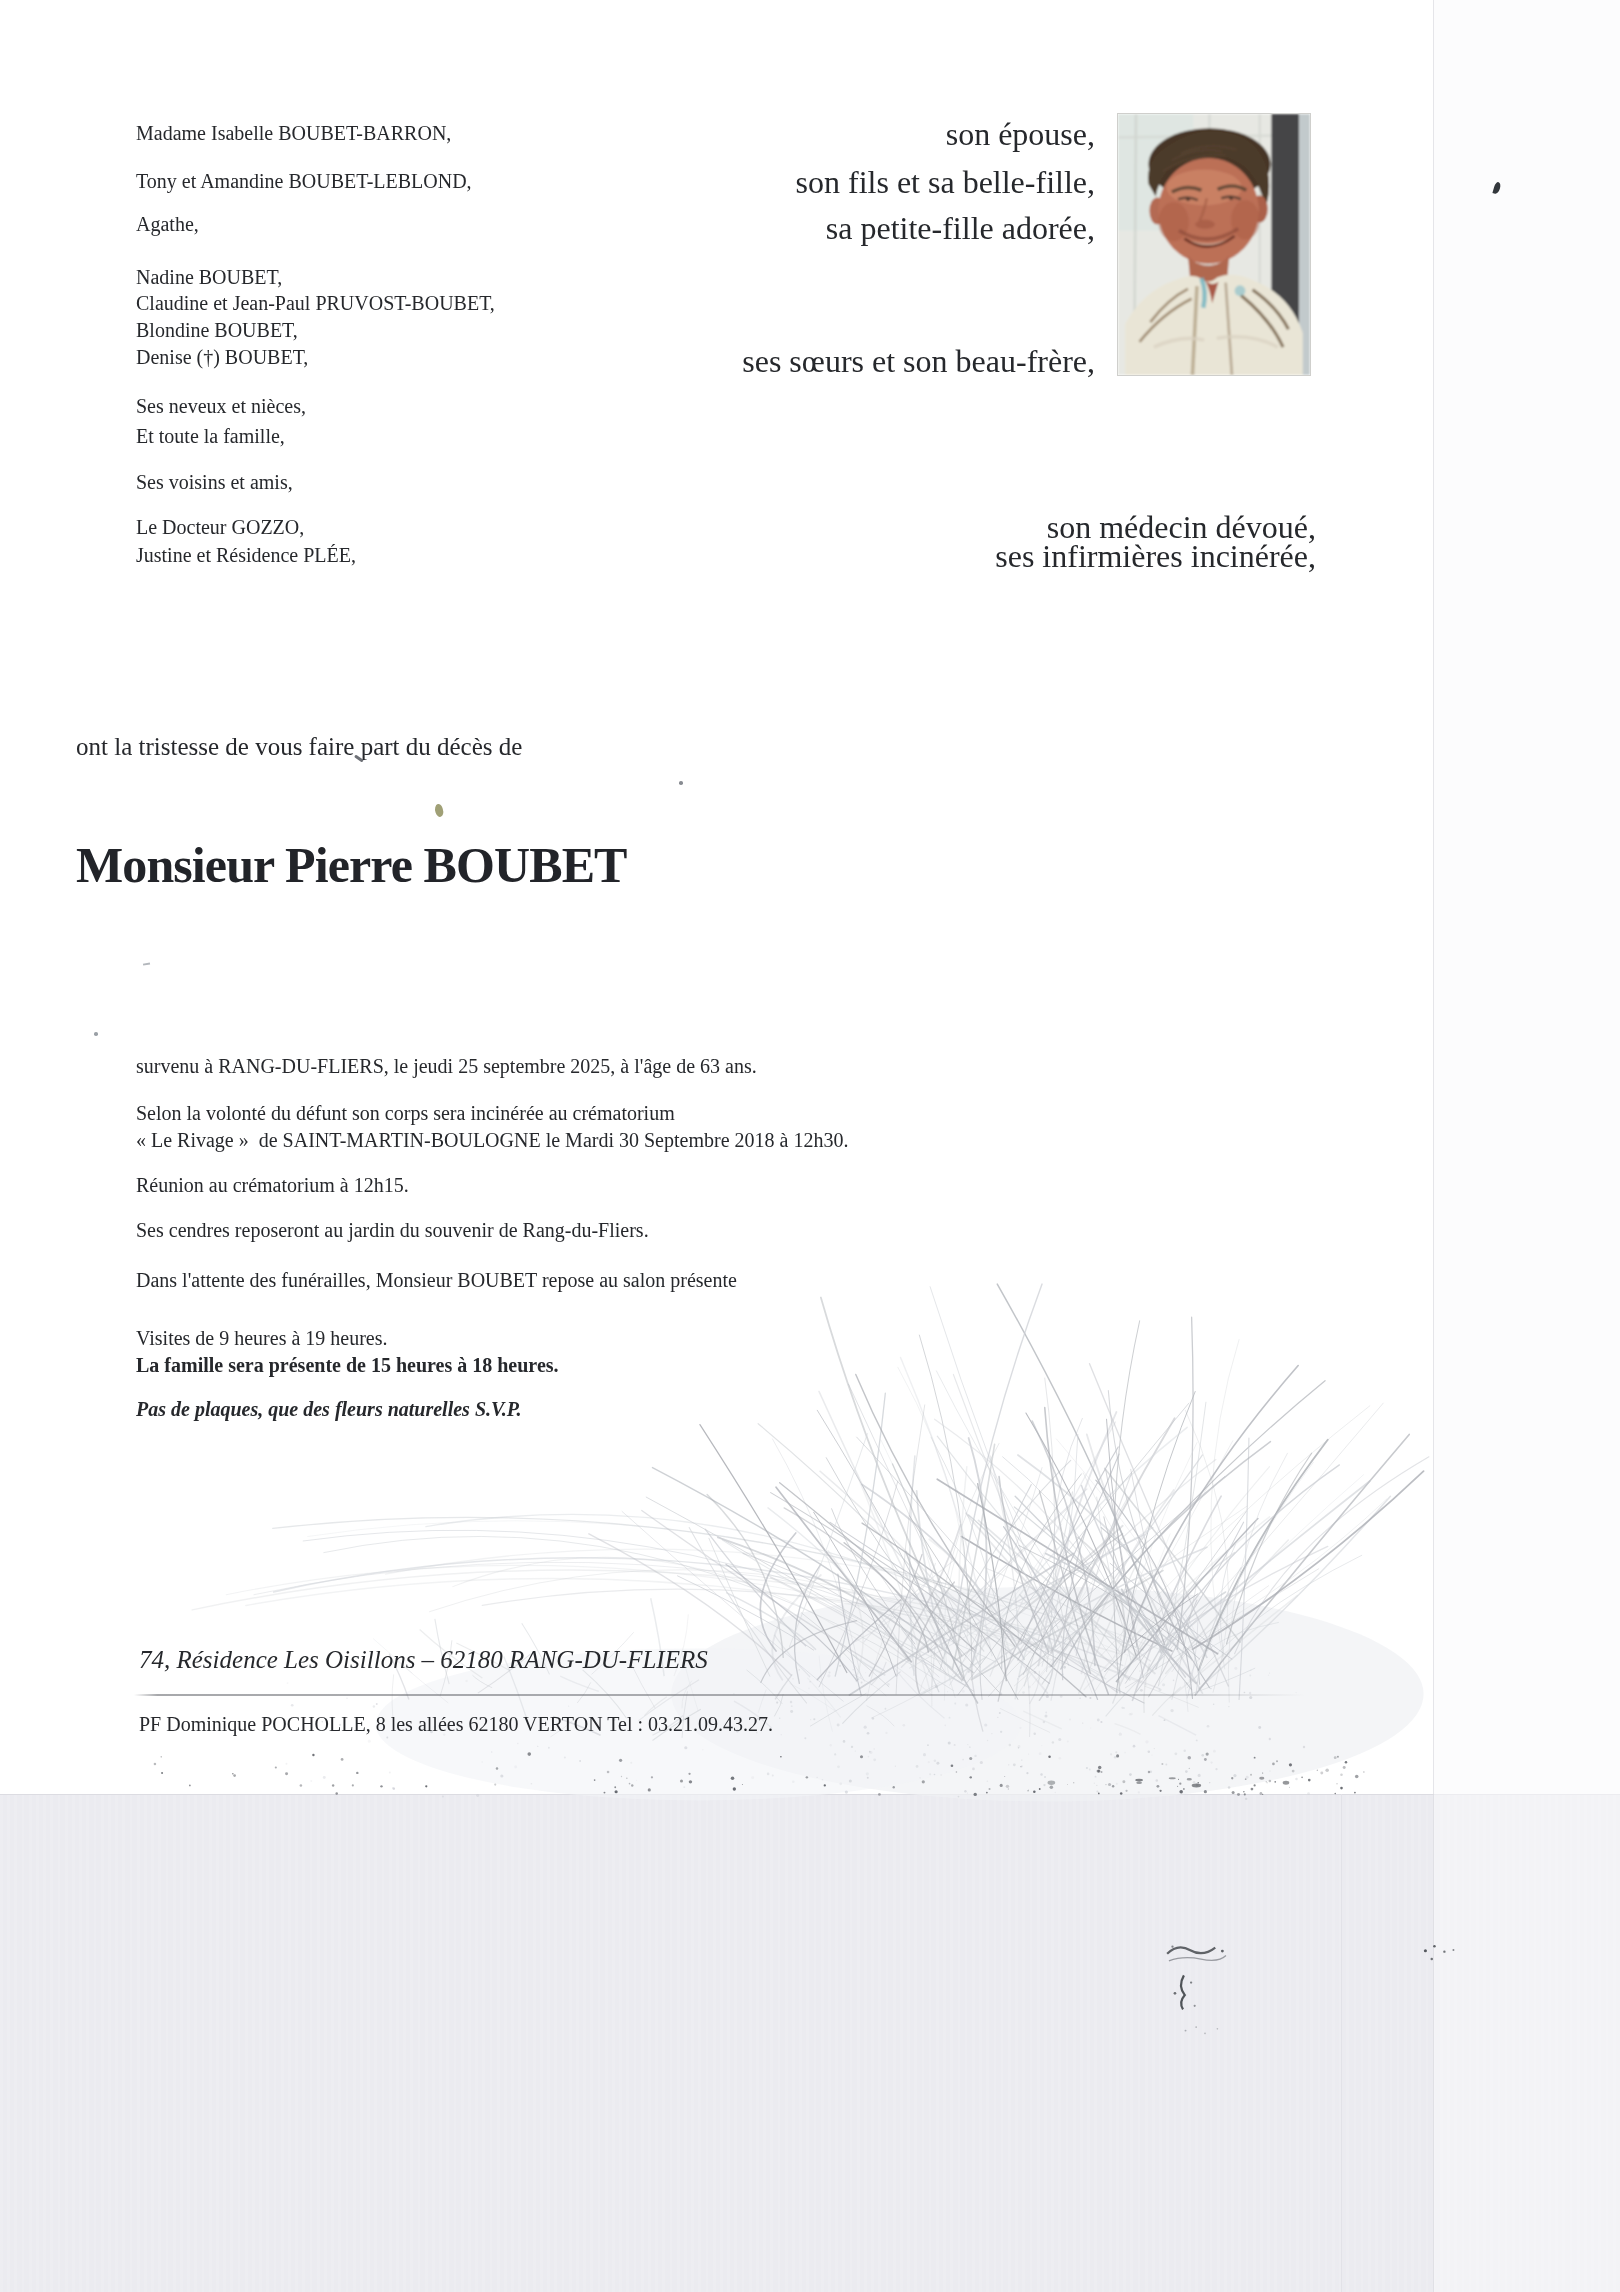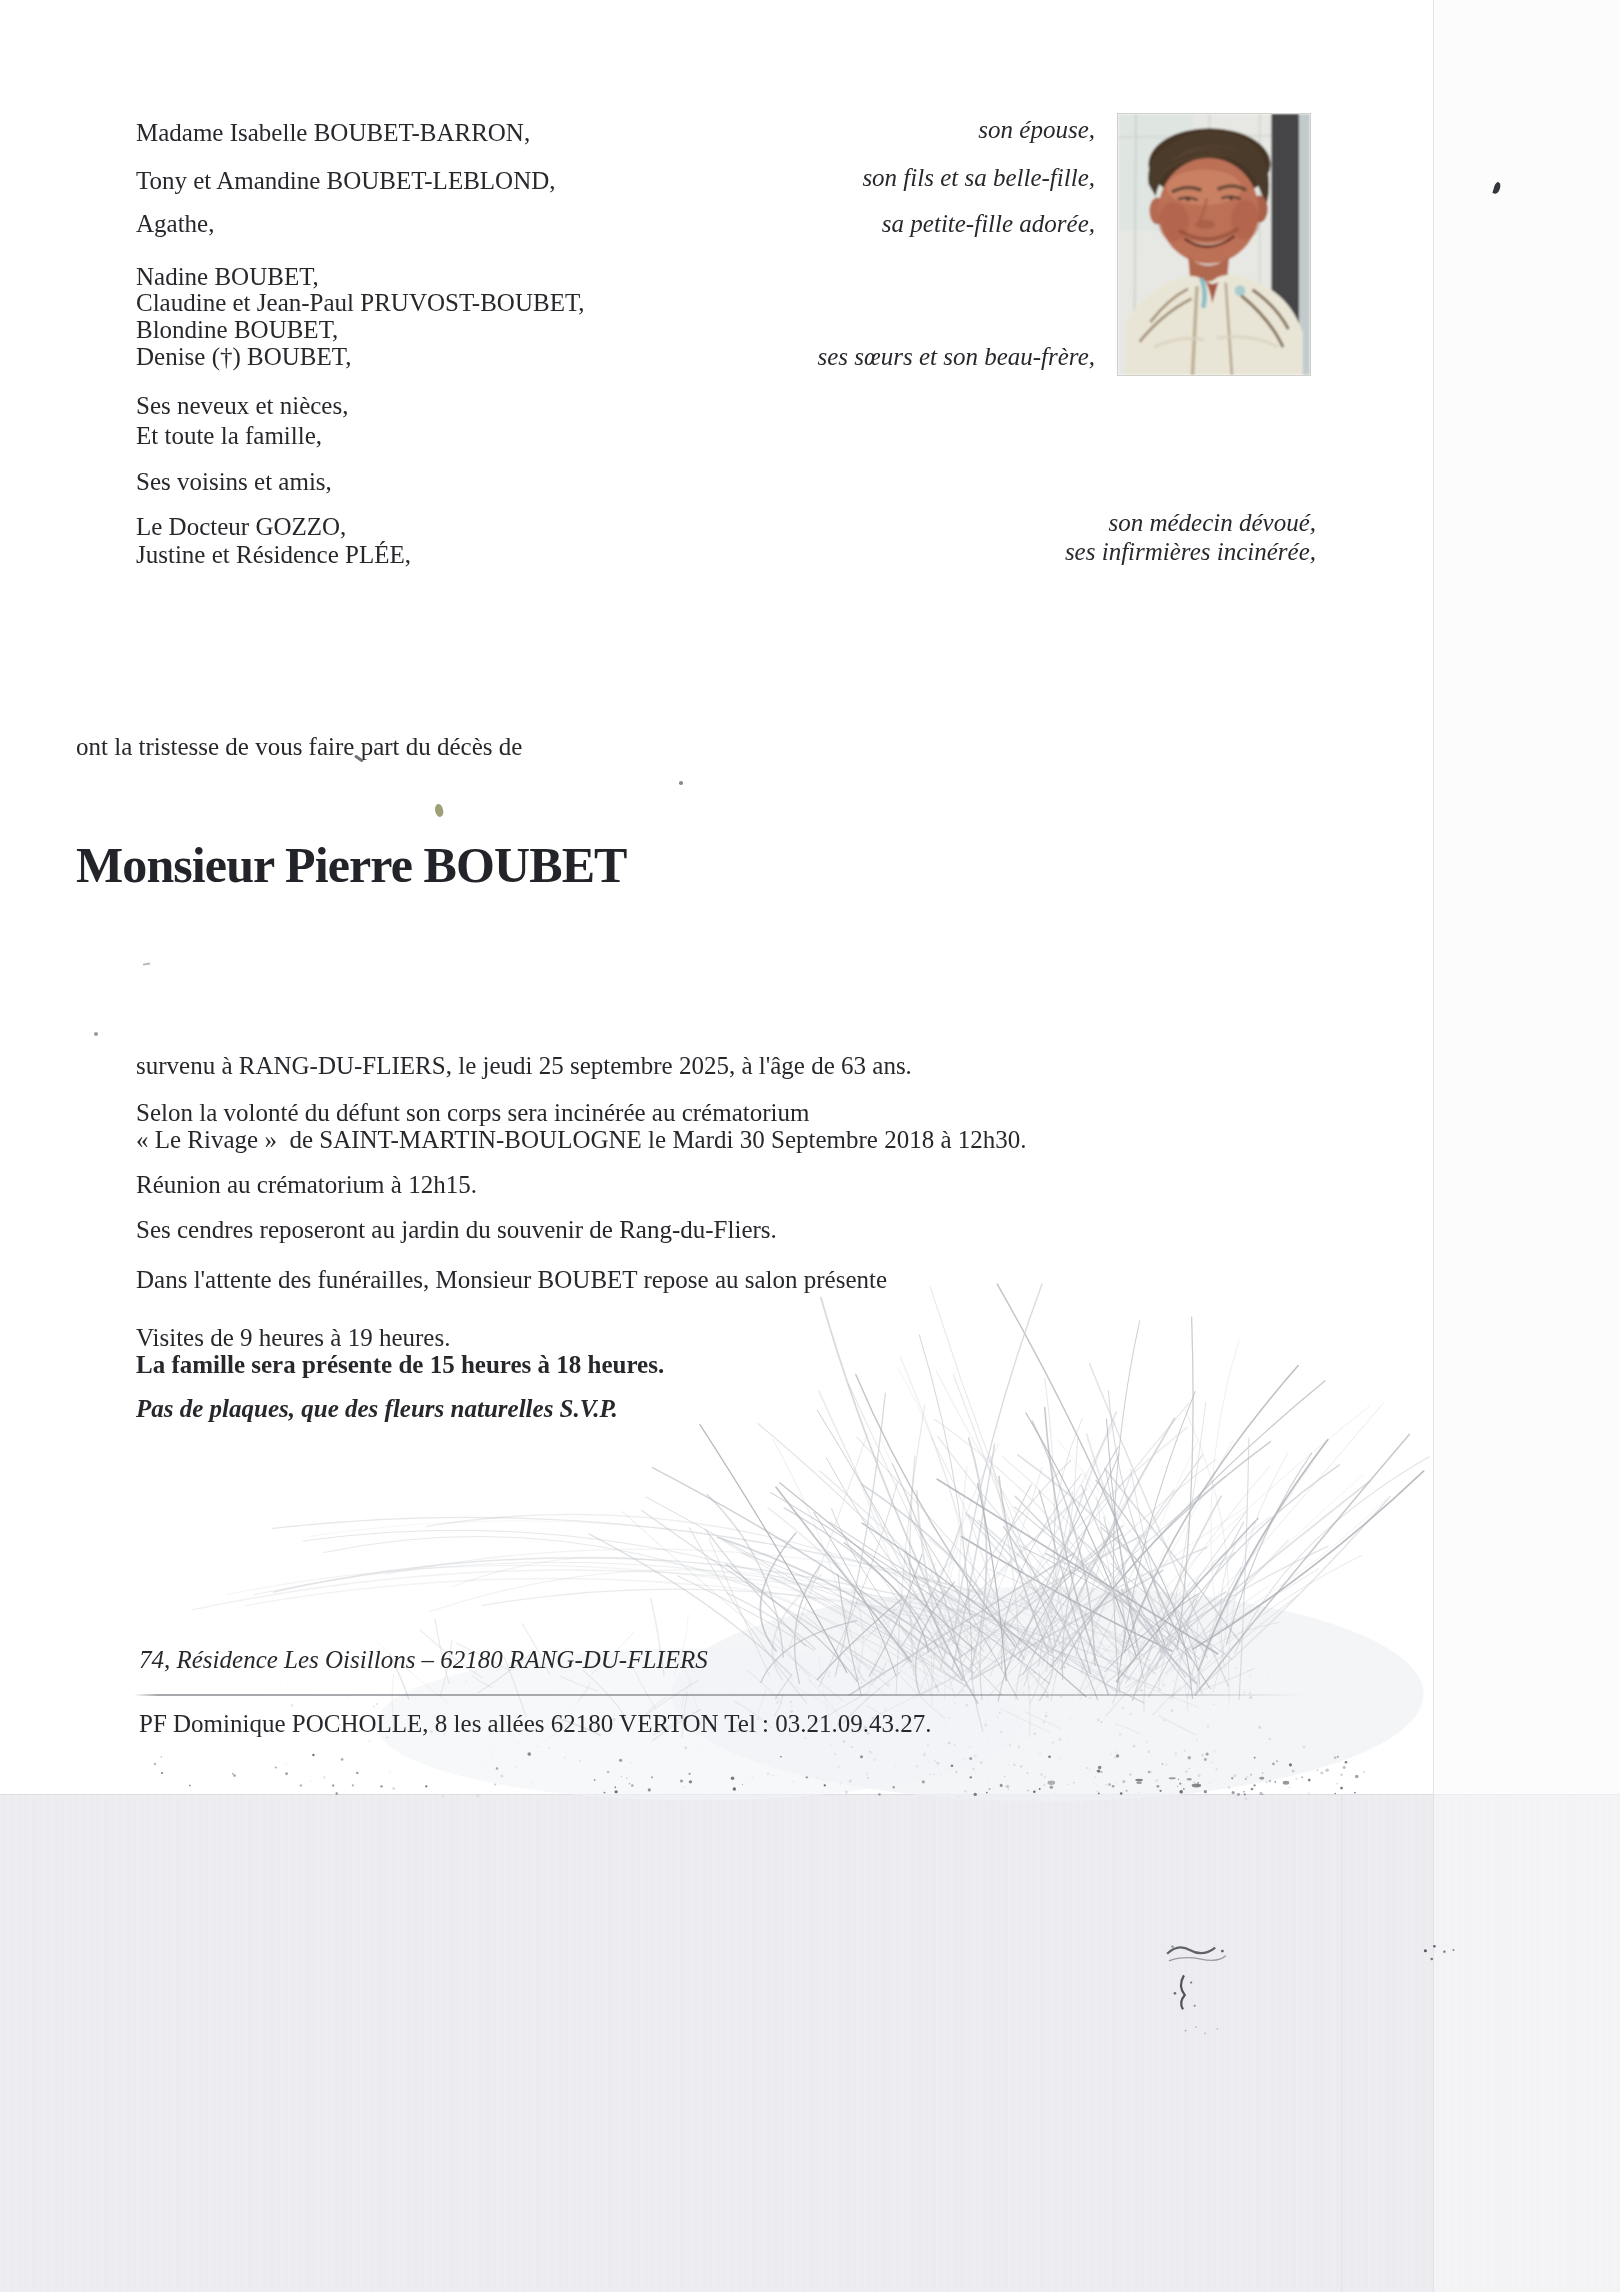--- a/index.html
+++ b/index.html
@@ -1,20 +1,20 @@
 <!DOCTYPE html>
 <html style="font-size:14.3px"><head>
 <meta charset="utf-8">
 <style>
   html,body{margin:0;padding:0;background:#fff;}
   #canvas{position:relative;width:1620px;height:2293px;background:#ffffff;overflow:hidden;
           font-family:"Liberation Serif","DejaVu Serif",serif;color:#26282c;}
-  .line{position:absolute;white-space:pre;font-size:25px;line-height:30px;z-index:2;}
+  .line{position:absolute;white-space:pre;font-size:20px;line-height:30px;z-index:2;}
   .names{left:136px;}
-  .it{font-style:italic;font-size:25px;}
+  .it{font-size:32px;}
   .rightcol{position:absolute;text-align:right;white-space:pre;z-index:2;}
   .rel{left:537px;width:558px;}
   .care{left:806px;width:510px;}
   .center{position:absolute;left:76px;width:1343px;white-space:pre;z-index:2;}
   #announce{top:733px;font-size:25px;}
   #title{top:824px;font-size:50px;line-height:82px;font-weight:700;color:#222429;letter-spacing:-0.9px;}
   .body{left:136px;}
   .bold{font-weight:700;}
   .boldit{font-weight:700;font-style:italic;}
   #addr{left:139px;top:1645px;font-size:25px;font-style:italic;}

